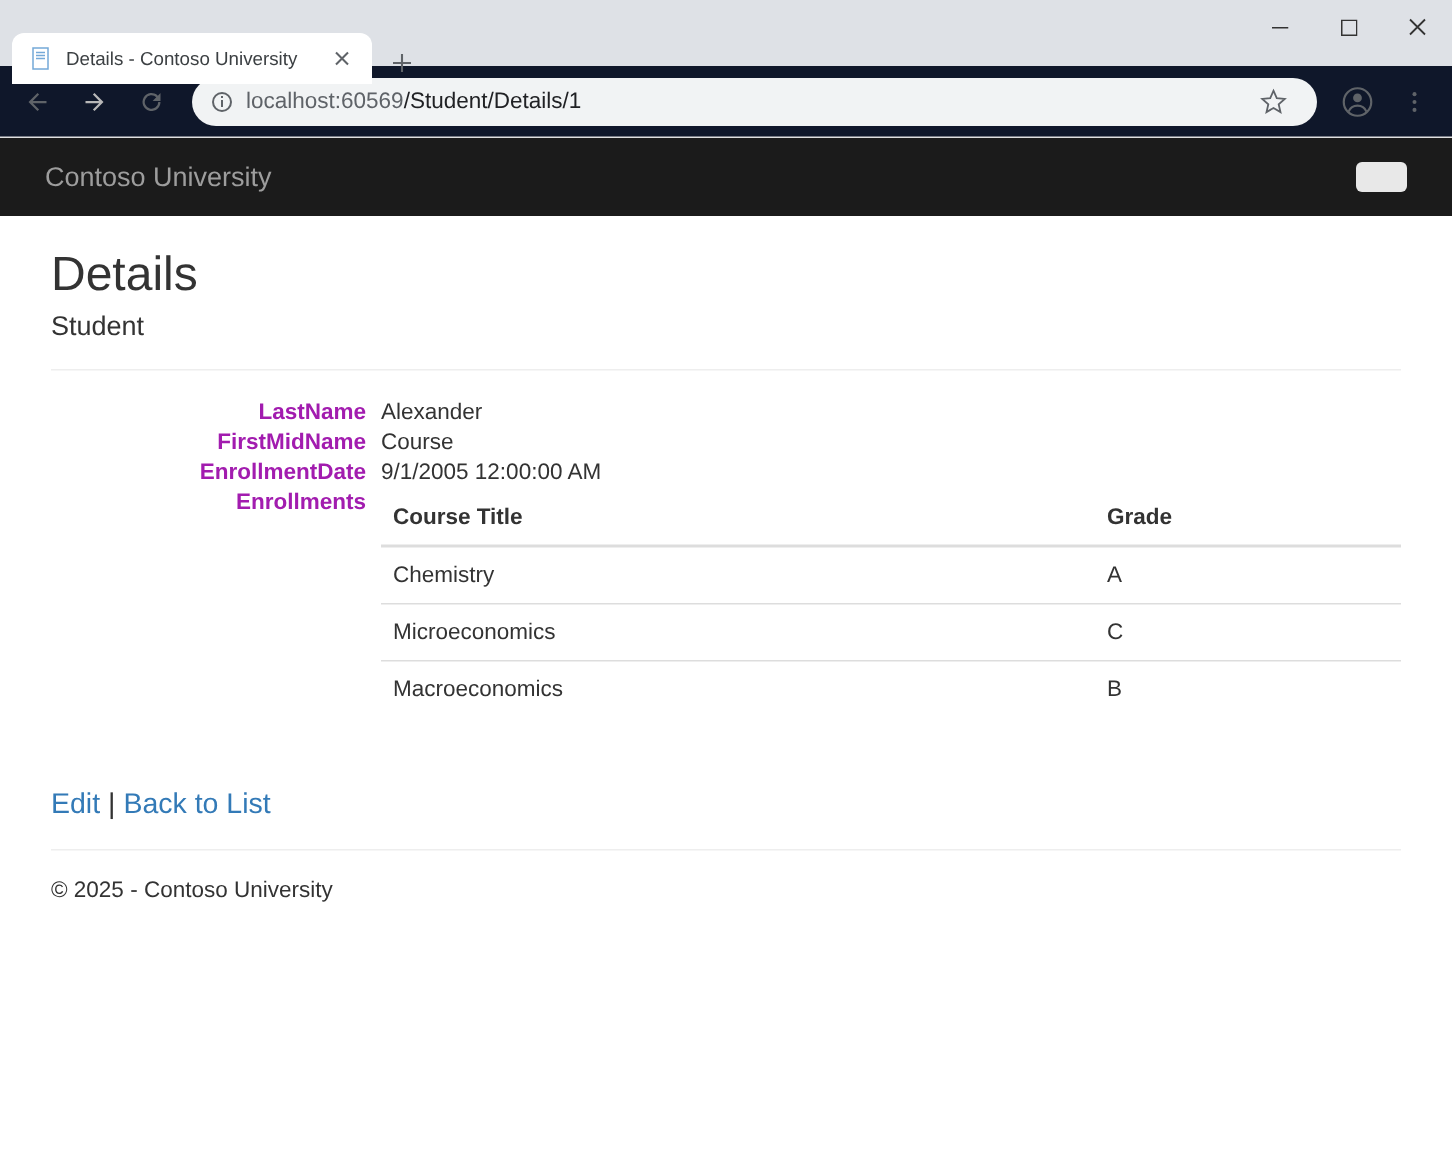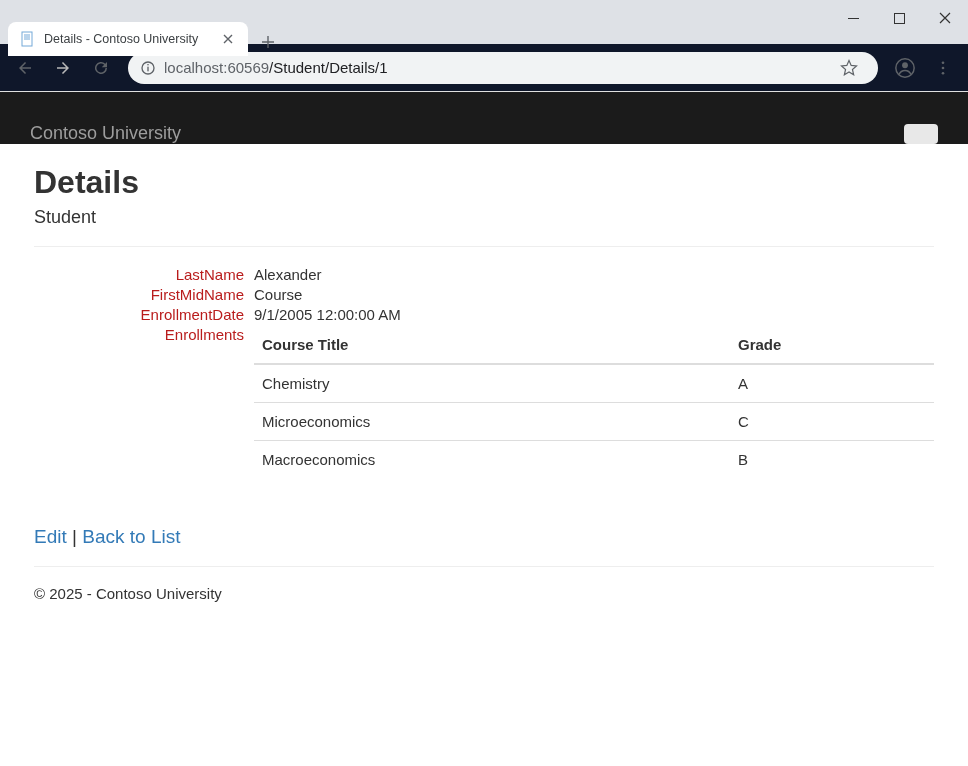--- a/index.html
+++ b/index.html
@@ -159,40 +159,40 @@
     
     .page {
       display: flex;
       flex-direction: column;
     }
     .navbar {
       background: #1b1b1b;
       color: #9d9d9d;
       height: 52px;
       display: flex;
-      align-items: flex-end;
+      align-items: center;
       padding: 0 30px;
       justify-content: space-between;
     }
     .navbar-brand {
       font-size: 18px;
       color: #9d9d9d;
     }
     .navbar-toggle {
       width: 34px;
       height: 20px;
       background: #e8e8e8;
       border-radius: 4px;
     }
     .container {
       padding: 20px 34px;
     }
     h2.page-title {
       font-size: 32px;
-      font-weight: 700;
+      font-weight: 400;
       color: #333;
       margin-bottom: 6px;
     }
     h4.subtitle {
       font-size: 18px;
       font-weight: 400;
       color: #333;
       margin-bottom: 18px;
     }
     hr {
@@ -202,22 +202,22 @@
     }
     .dl-horizontal {
       display: grid;
       grid-template-columns: 210px 1fr;
       column-gap: 10px;
       row-gap: 2px;
       font-size: 15px;
     }
     .dl-horizontal dt {
       text-align: right;
-      font-weight: 400;
-      color: #b91c1c;
+      font-weight: 700;
+      color: #a21caf;
       padding-top: 1px;
     }
     .dl-horizontal dd {
       color: #333;
       padding-top: 1px;
     }
     table.enroll-table {
       width: 100%;
       border-collapse: collapse;
       margin-top: 0;

